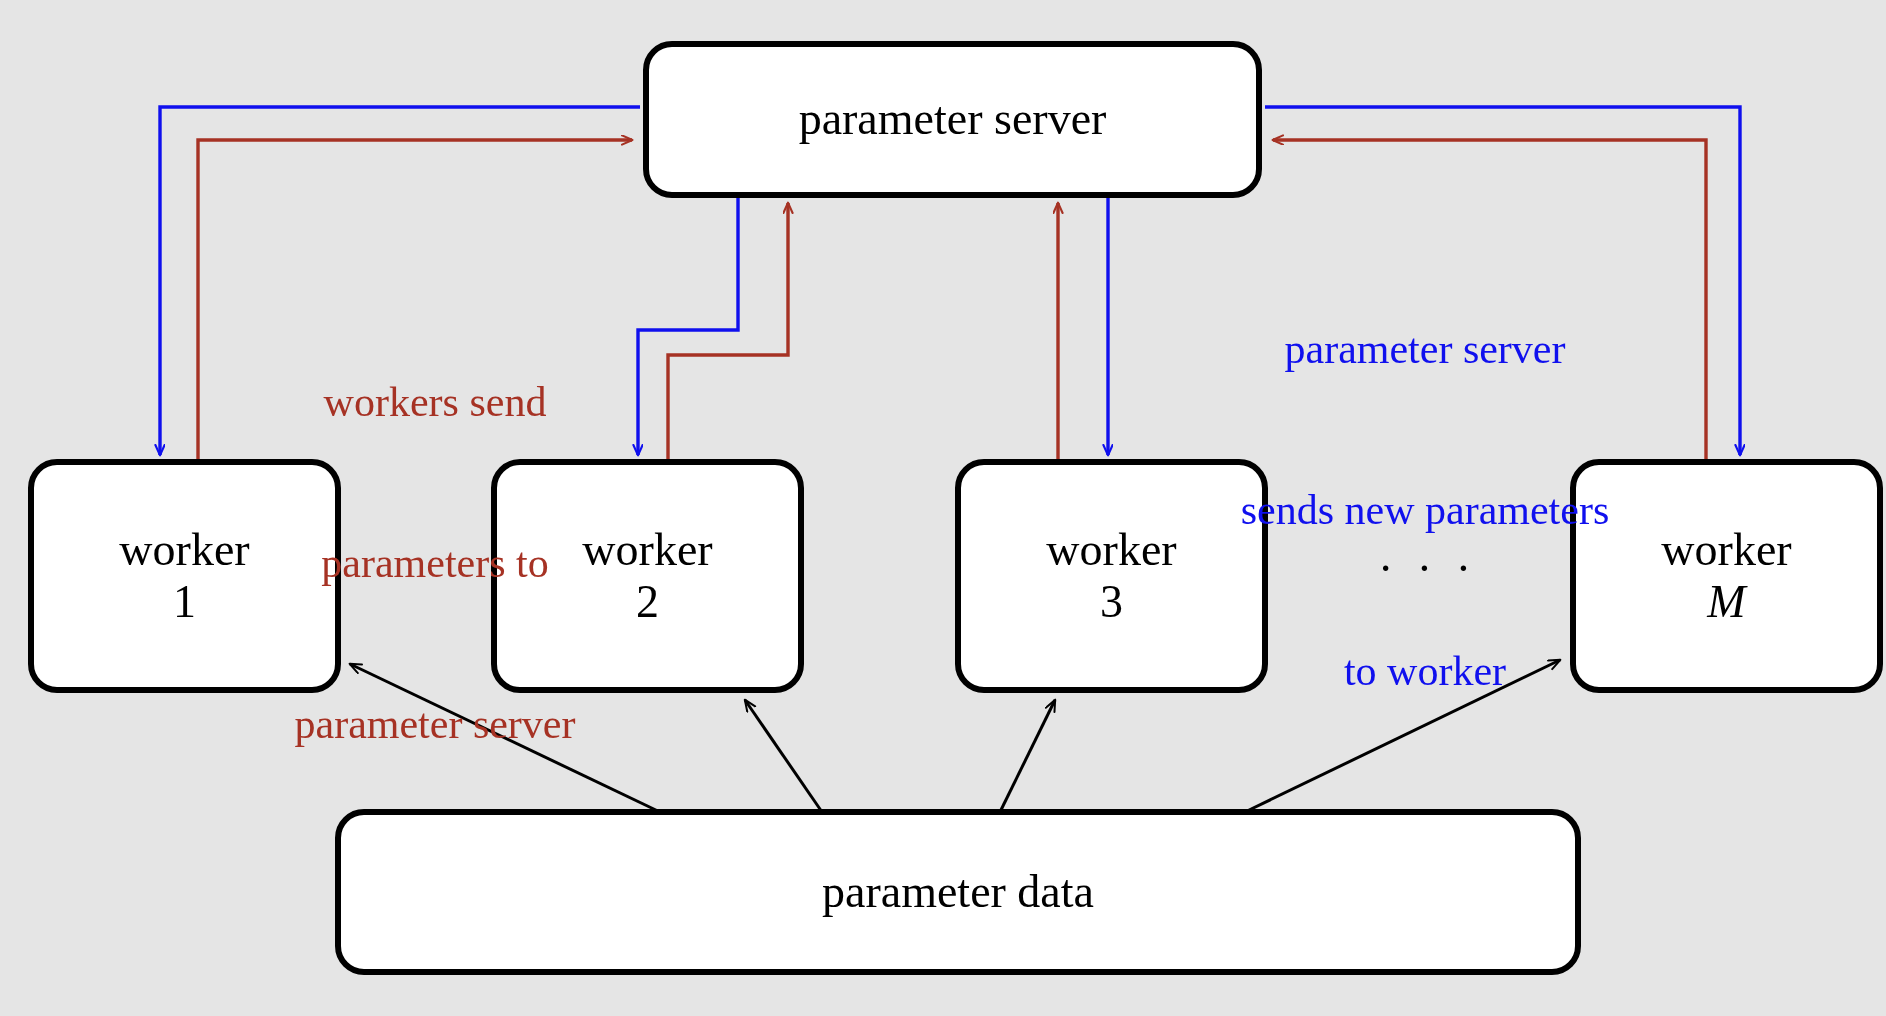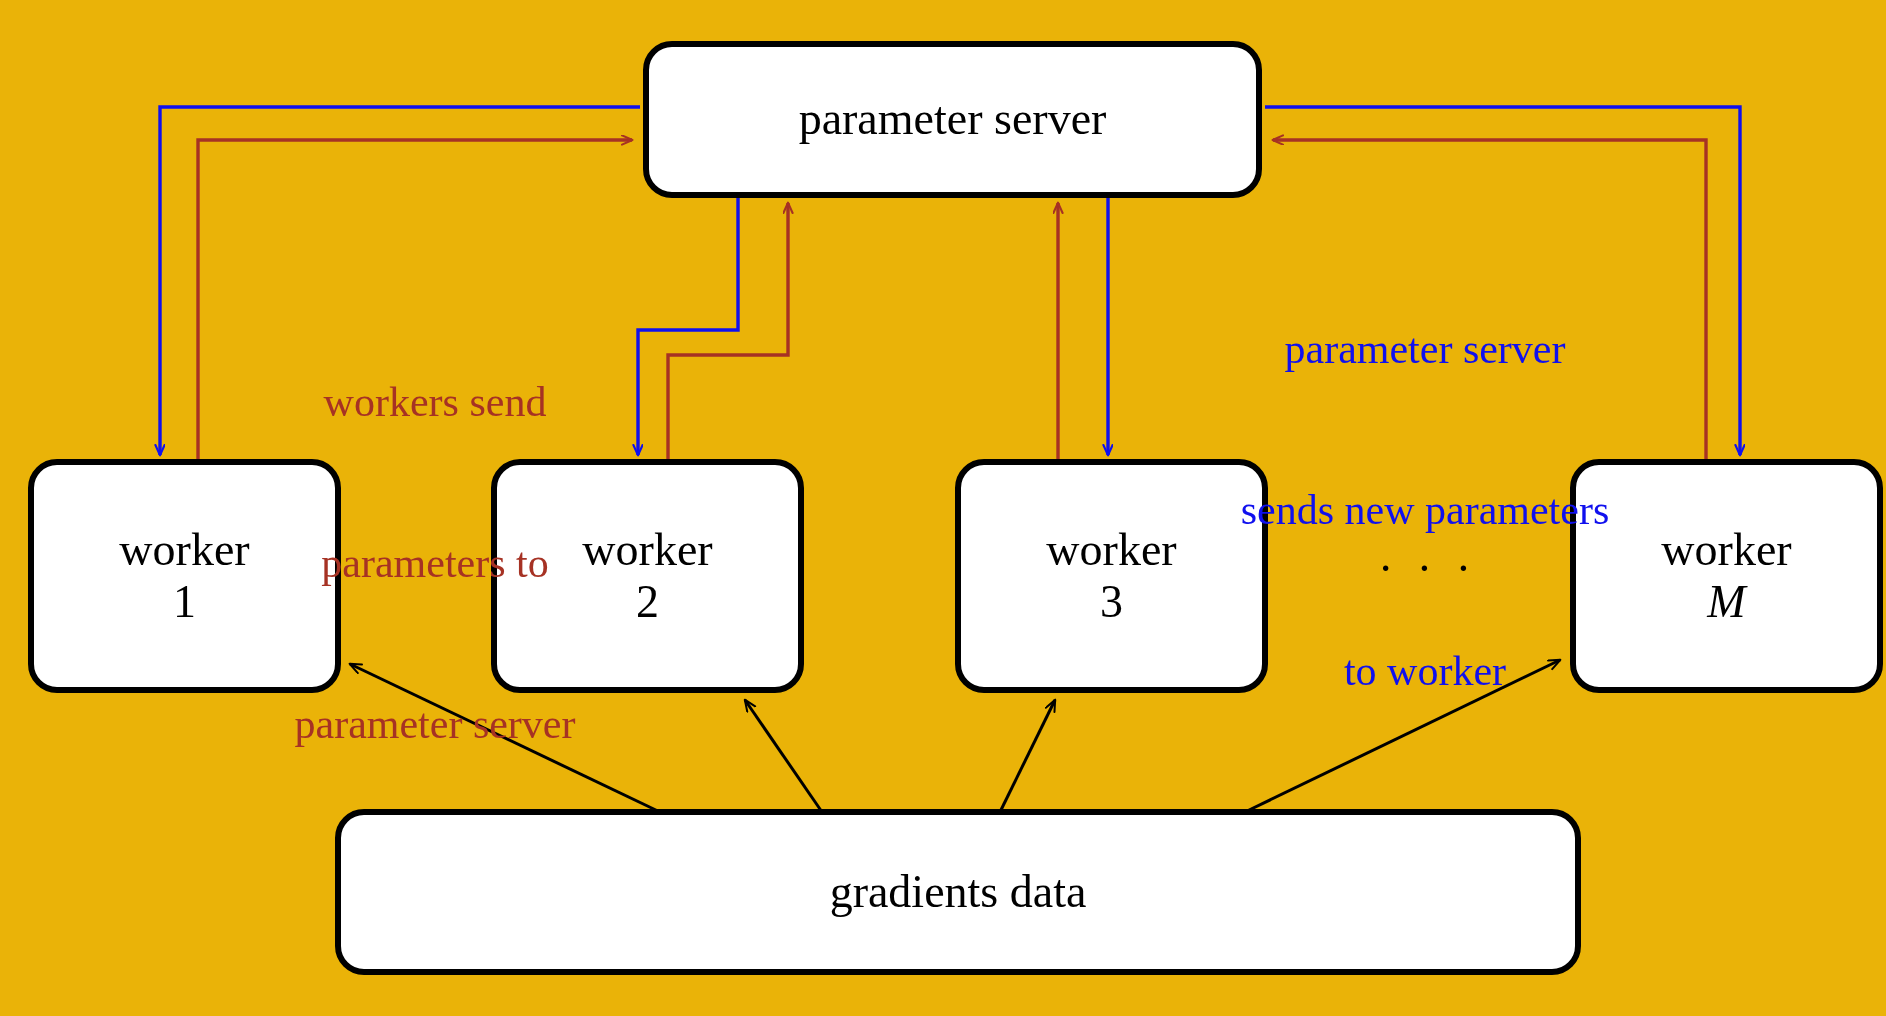--- a/index.html
+++ b/index.html
@@ -7,21 +7,21 @@
     padding: 0;
     background: #ffffff;
   }
   body {
     font-family: "Liberation Serif", "DejaVu Serif", serif;
   }
   #stage {
     position: relative;
     width: 1886px;
     height: 1016px;
-    background: #eab308;
+    background: #e5e5e5;
     overflow: hidden;
   }
   #stage svg.layer {
     position: absolute;
     left: 0;
     top: 0;
     width: 1886px;
     height: 1016px;
   }
   .box-label {
@@ -133,21 +133,21 @@
   </div>
 
   <div class="box-label" style="left:1573px; top:462px; width:307px; height:228px;">
     <span>worker</span>
     <span class="sub-italic">M</span>
   </div>
 
   <div class="ellipsis" style="left:1378px; top:542px;">· · ·</div>
 
   <div class="box-label" style="left:338px; top:812px; width:1240px; height:160px;">
-    <span>gradients data</span>
+    <span>parameter data</span>
   </div>
 
   <div class="caption red" style="left:230px; top:268px; width:410px;">
     <div>workers send</div>
     <div>parameters to</div>
     <div>parameter server</div>
   </div>
 
   <div class="caption blue" style="left:1145px; top:215px; width:560px;">
     <div>parameter server</div>

